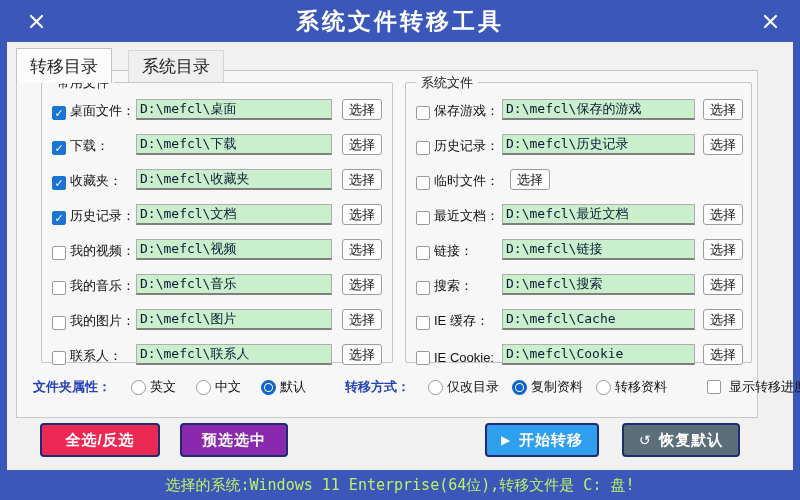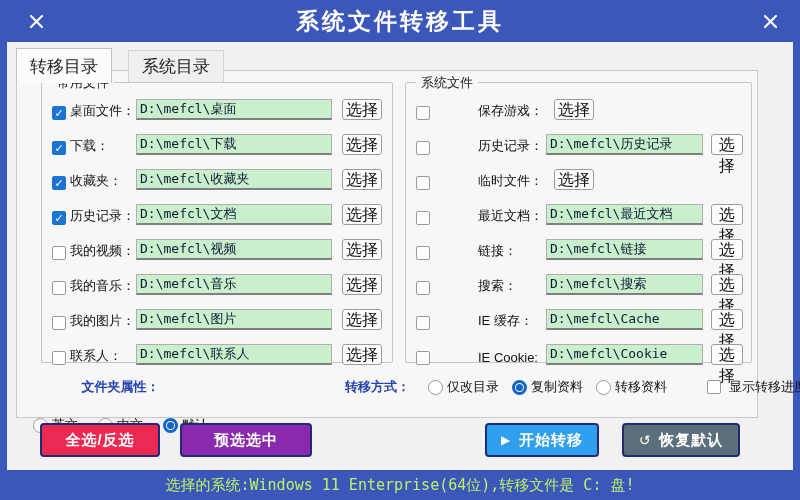--- a/index.html
+++ b/index.html
@@ -35,45 +35,45 @@
   .group.right{left:388px;width:347px;}
   .group-title{position:absolute;top:-9px;left:10px;background:var(--page-bg);padding:0 5px;font-size:13px;color:#222;}
 
   .rows{padding:15px 8px 0 10px;}
   .row{display:flex;align-items:flex-end;height:22px;margin-bottom:13px;}
   .checkbox{flex:0 0 14px;width:14px;height:14px;border:1px solid #9a9a9a;border-radius:2px;background:#fff;margin-right:4px;display:inline-flex;align-items:center;justify-content:center;cursor:pointer;}
   .checkbox.checked{background:var(--checked-blue);border-color:var(--checked-blue);}
   .checkbox.checked::after{content:"✓";color:#fff;font-size:11px;font-weight:bold;font-family:"DejaVu Sans",sans-serif;line-height:1;}
   .row-label{flex:0 0 auto;font-size:13px;color:#111;white-space:nowrap;}
   .group.left .row-label{width:66px;}
-  .group.right .row-label{width:68px;margin-left:44px;}
+  .group.right .row-label{width:68px;}
   .path-field{height:21px;background:var(--field-bg);border:1px solid #aeaeae;border-bottom:2px solid #7f7f7f;font-family:"DejaVu Sans Mono",monospace;font-size:13px;line-height:18px;padding:0 3px;color:#0b1a33;white-space:nowrap;overflow:hidden;cursor:text;}
   .group.left .path-field{width:196px;}
   .group.right .path-field{width:194px;}
-  .select-btn{width:40px;height:21px;background:#fdfdfd;border:1px solid #9c9c9c;border-radius:3px;font-size:16px;font-family:Liberation Mono, monospace;color:#111;cursor:pointer;}
+  .select-btn{width:40px;height:21px;background:#fdfdfd;border:1px solid #9c9c9c;border-radius:3px;font-size:13px;font-family:Liberation Mono, monospace;color:#111;cursor:pointer;}
   .group.left .select-btn{margin-left:10px;}
   .group.right .select-btn{margin-left:8px;}
 
   
   .options{position:absolute;top:336px;left:0;width:786px;height:26px;}
   .opt-group{position:absolute;display:flex;align-items:center;}
-  .opt-group.attrs{left:26px;gap:20px;flex-direction:column;}
+  .opt-group.attrs{left:26px;gap:20px;}
   .opt-group.mode{left:338px;gap:18px;}
   .opt-label{color:var(--label-blue);font-weight:bold;font-size:13px;white-space:nowrap;}
   .radio-item{display:inline-flex;align-items:center;gap:4px;cursor:pointer;white-space:nowrap;}
   .radio{width:15px;height:15px;border-radius:50%;border:1px solid #9a9a9a;background:#fff;position:relative;flex:0 0 15px;}
   .radio.selected{border:3px solid var(--radio-blue);}
   .radio.selected::after{content:"";position:absolute;inset:1px;border-radius:50%;background:var(--radio-blue);}
   .progress-item{display:inline-flex;align-items:center;gap:4px;cursor:pointer;white-space:nowrap;padding-left:22px;}
 
   
   .actions{position:absolute;top:381px;left:0;width:786px;height:36px;}
   .action-btn{position:absolute;height:34px;border:2px solid var(--btn-border);border-radius:4px;color:#fff;font-weight:bold;font-size:15px;font-family:"Liberation Sans",sans-serif;display:flex;align-items:center;justify-content:center;gap:8px;cursor:pointer;letter-spacing:1px;}
   .btn-selectall{left:33px;width:120px;background:var(--btn-red);}
-  .btn-preselect{left:173px;width:132px;background:var(--btn-purple);}
+  .btn-preselect{left:173px;width:108px;background:var(--btn-purple);}
   .btn-start{left:478px;width:114px;background:var(--btn-blue);}
   .btn-restore{left:615px;width:118px;background:var(--btn-slate);}
   .btn-icon{font-family:"DejaVu Sans",sans-serif;font-size:12px;font-weight:normal;}
   .btn-restore .btn-icon{font-size:14px;}
 
   
   .statusbar{position:absolute;bottom:0;left:0;width:800px;height:30px;background:var(--chrome);display:flex;align-items:center;justify-content:center;}
   .status-text{color:#bef264;font-family:"DejaVu Sans Mono",monospace;font-size:15px;}
 </style>
 </head>
@@ -160,20 +160,21 @@
     <button class="select-btn">选择</button>
   </div>
 </div>
     </div>
     <div class="group right">
       <span class="group-title">系统文件</span>
       <div class="rows" id="group-rows-1">
   <div class="row">
     <span class="checkbox"></span>
     <span class="row-label">保存游戏：</span>
+    <span class="path-field">D:\mefcl\保存的游戏</span>
     <button class="select-btn">选择</button>
   </div>
 
   <div class="row">
     <span class="checkbox"></span>
     <span class="row-label">历史记录：</span>
     <span class="path-field">D:\mefcl\历史记录</span>
     <button class="select-btn">选择</button>
   </div>
 

